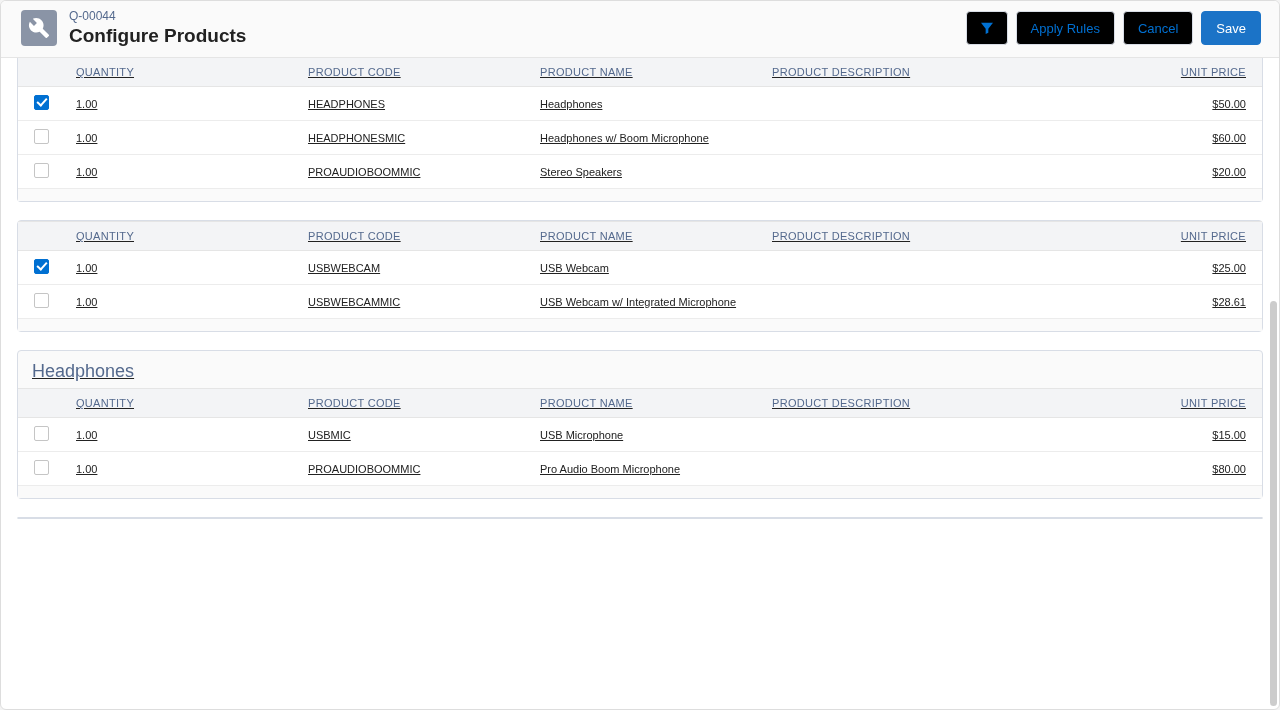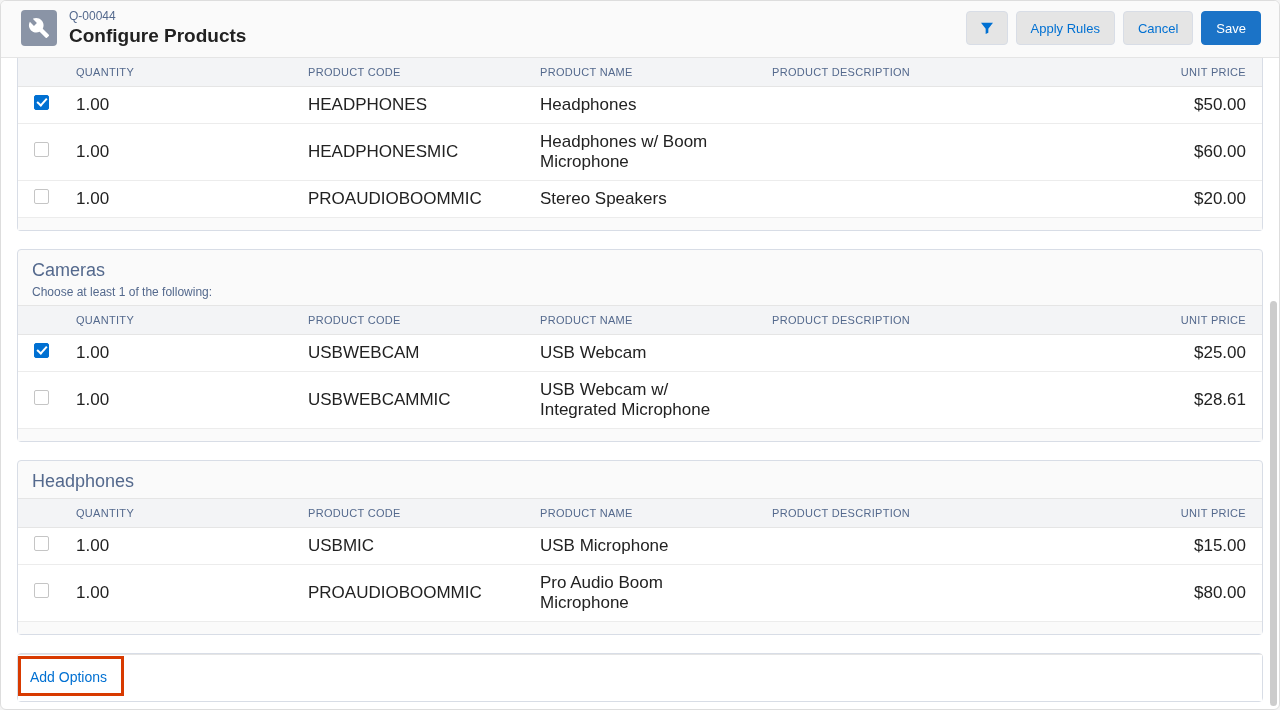--- a/index.html
+++ b/index.html
@@ -6,36 +6,36 @@
   html, body { width: 1280px; height: 710px; font-family: -apple-system, BlinkMacSystemFont, "Segoe UI", Arial, sans-serif; background: #f3f3f3; color: #222; }
   .app { position: relative; width: 1280px; height: 710px; background: #fff; border: 1px solid #ddd; border-radius: 6px; overflow: hidden; }
   .scrollbar { position: absolute; right: 0; top: 0; width: 10px; height: 710px; background: transparent; }
   .scrollbar .thumb { position: absolute; right: 2px; top: 300px; width: 7px; height: 405px; background: #cccccc; border-radius: 4px; }
   .header { display: flex; align-items: center; padding: 8px 18px 10px 20px; border-bottom: 1px solid #e5e5e5; background: #fafafa; }
   .header .icon-tile { width: 36px; height: 36px; border-radius: 4px; background: #8a94a6; display: flex; align-items: center; justify-content: center; margin-right: 12px; }
   .header .icon-tile svg { width: 22px; height: 22px; fill: #fff; }
   .header .titles .sub { font-size: 12px; color: #54698d; margin-bottom: 2px; }
   .header .titles .main { font-size: 19px; font-weight: 600; color: #222; }
   .header .spacer { flex: 1; }
-  .header .btn { height: 34px; border: 1px solid #d8dde6; border-radius: 4px; background: #e5e5e5; color: #0070d2; font-size: 13px; padding: 0 14px; display: inline-flex; align-items: center; cursor: pointer; margin-left: 8px; }
+  .header .btn { height: 34px; border: 1px solid #d8dde6; border-radius: 4px; background: #000000; color: #0070d2; font-size: 13px; padding: 0 14px; display: inline-flex; align-items: center; cursor: pointer; margin-left: 8px; }
   .header .btn.primary { background: #1b73c7; border-color: #1b73c7; color: #ffffff; }
   .header .btn.filter { width: 42px; justify-content: center; padding: 0; }
   .header .btn.filter svg { width: 16px; height: 16px; fill: #0070d2; }
 
   .content { padding: 0 16px 16px 16px; }
 
-  .pgroup { border: 1px solid #d8dde6; border-radius: 4px; margin-top: 0; margin-bottom: 18px; background: #fafafa; }
+  .pgroup { border: 1px solid #d8dde6; border-radius: 4px; margin-top: 0; margin-bottom: 18px; background: #fafafa; text-decoration: underline; }
   .pgroup.first { border-top: none; border-radius: 0 0 4px 4px; }
   .pgroup .ghead { padding: 10px 14px 6px 14px; }
   .pgroup .ghead .gtitle { font-size: 18px; color: #54698d; font-weight: 400; }
   .pgroup .ghead .gsub { font-size: 12px; color: #54698d; margin-top: 4px; }
 
   table.ptable { width: 100%; border-collapse: collapse; background: #fff; }
   table.ptable thead th { text-align: left; font-size: 11px; font-weight: 500; color: #54698d; letter-spacing: 0.3px; padding: 8px 12px; background: #f3f4f6; border-top: 1px solid #e5e5e5; border-bottom: 1px solid #e5e5e5; text-transform: uppercase; }
-  table.ptable tbody td { font-size: 17px; color: #222; padding: 8px 12px; border-bottom: 1px solid #ececec; background: #fff; vertical-align: middle; }
+  table.ptable tbody td { font-size: 11px; color: #222; padding: 8px 12px; border-bottom: 1px solid #ececec; background: #fff; vertical-align: middle; }
   .pgroup.first table.ptable thead th { border-top: none; }
   table.ptable .col-check { width: 46px; text-align: center; }
   table.ptable .col-qty { width: 232px; }
   table.ptable .col-code { width: 232px; }
   table.ptable .col-name { width: 232px; }
   table.ptable .col-desc { width: auto; }
   table.ptable .col-price { width: 120px; text-align: right; }
   table.ptable thead th.col-price, table.ptable tbody td.col-price { text-align: right; padding-right: 16px; }
   .group-footer-strip { height: 12px; background: #fafafa; }
 
@@ -111,24 +111,20 @@
             <td class="col-name">Stereo Speakers</td>
             <td class="col-desc"></td>
             <td class="col-price">$20.00</td>
           </tr>
         </tbody>
       </table>
       <div class="group-footer-strip"></div>
     </div>
 
     <div class="pgroup">
-      <div class="ghead">
-        <div class="gtitle">Cameras</div>
-        <div class="gsub">Choose at least 1 of the following:</div>
-      </div>
       <table class="ptable">
         <thead>
           <tr>
             <th class="col-check"></th>
             <th class="col-qty">QUANTITY</th>
             <th class="col-code">PRODUCT CODE</th>
             <th class="col-name">PRODUCT NAME</th>
             <th class="col-desc">PRODUCT DESCRIPTION</th>
             <th class="col-price">UNIT PRICE</th>
           </tr>
@@ -186,24 +182,20 @@
             <td class="col-name">Pro Audio Boom Microphone</td>
             <td class="col-desc"></td>
             <td class="col-price">$80.00</td>
           </tr>
         </tbody>
       </table>
       <div class="group-footer-strip"></div>
     </div>
 
     <div class="pgroup" style="margin-bottom:0;">
-      <div class="add-options-wrap" style="border-top:1px solid #e5e5e5;">
-        <span class="add-options">Add Options</span>
-        <div class="highlight-box" style="left:0px; top:1px; width:106px; height:40px;"></div>
-      </div>
     </div>
 
   </div>
 
   <div class="scrollbar">
     <div class="thumb"></div>
   </div>
 </div>
 
 </body></html>

